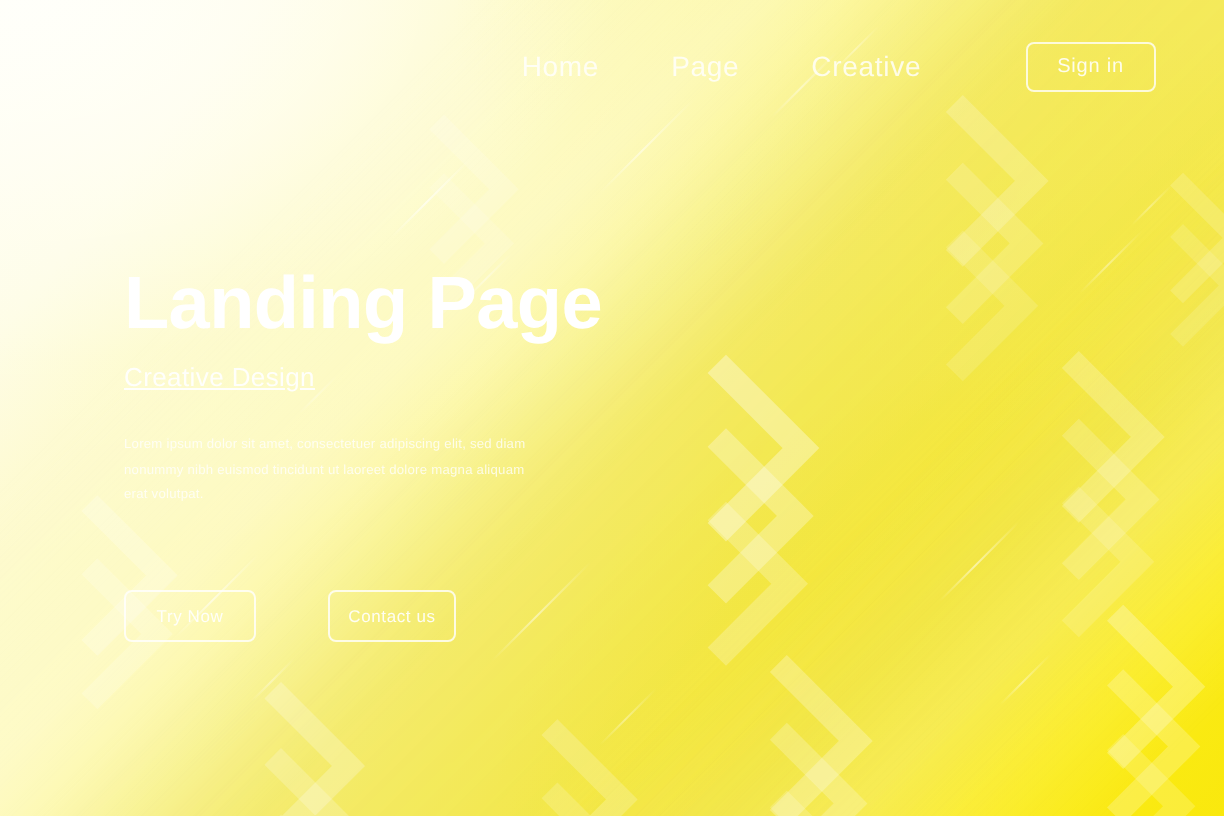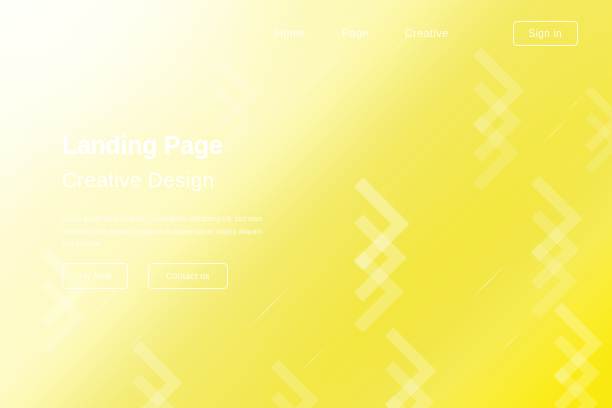--- a/index.html
+++ b/index.html
@@ -159,88 +159,89 @@
     white-space:nowrap;
   }
 
   .nav {
     margin-left:auto;
     display:flex; align-items:center;
     gap:36px;
   }
   .nav-link {
     color:rgba(255,255,255,0.82);
-    font-size:11px;
+    font-size:14px;
     letter-spacing:0.35px;
     white-space:nowrap;
     cursor:pointer;
     text-align:center;
   }
   .signin-btn {
-    margin-left:28px;
+    margin-left:16px;
     border:1px solid rgba(255,255,255,0.78);
     border-radius:4px;
     padding:6px 15px;
     color:rgba(255,255,255,0.88);
     font-size:10px;
     letter-spacing:0.4px;
     white-space:nowrap;
     cursor:pointer;
     background:transparent;
   }
 
   
   .hero {
     position:absolute;
     left:62px; top:132px;
     width:290px;
     z-index:6;
   }
   .hero-title {
     color:#ffffff;
-    font-size:25px;
+    font-size:37px;
     font-weight:bold;
     letter-spacing:-0.3px;
     line-height:1.08;
     white-space:nowrap;
   }
   .hero-sub {
     margin-top:9px;
     color:rgba(255,255,255,0.92);
-    font-size:21px;
+    font-size:13px;
     letter-spacing:0.2px;
     white-space:nowrap;
+    text-decoration:underline;
   }
   .hero-body {
     margin-top:21px;
     width:212px;
     color:rgba(255,255,255,0.78);
     font-size:6.6px;
     line-height:1.92;
     letter-spacing:0.12px;
   }
 
   .cta-row {
-    margin-top:12px;
+    margin-top:40px;
     display:flex; align-items:center;
-    gap:20px;
+    gap:36px;
   }
   .cta-btn {
     border:1px solid rgba(255,255,255,0.80);
     border-radius:4px;
     padding:7px 0;
     width:66px;
     text-align:center;
     color:rgba(255,255,255,0.90);
     font-size:8.5px;
     letter-spacing:0.3px;
     cursor:pointer;
     background:transparent;
   }
-  .cta-btn.wide { width:80px; }
+  .cta-btn.wide { width:64px; }
 </style>
 </head>
 <body>
 
 <div id="stage">
 
   <div class="bg-base"></div>
   <div class="bg-warm"></div>
   <div class="bg-corner-tr"></div>
   <div class="bg-corner-br"></div>

